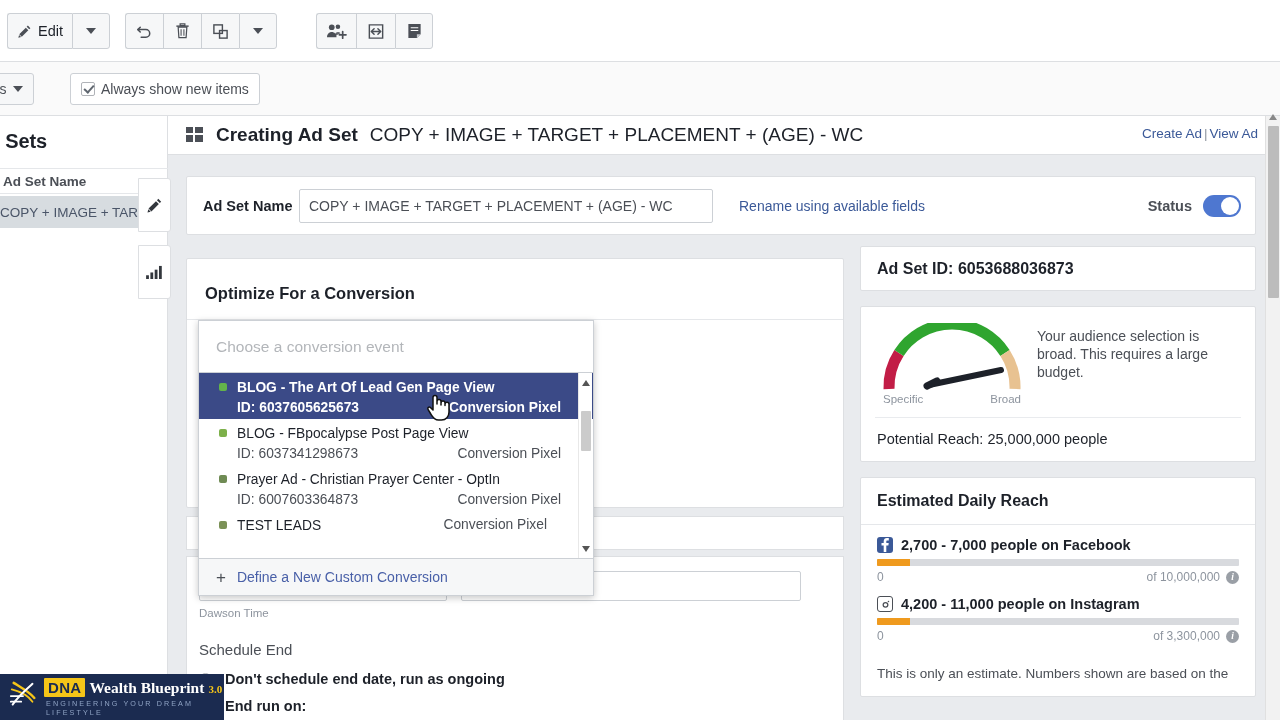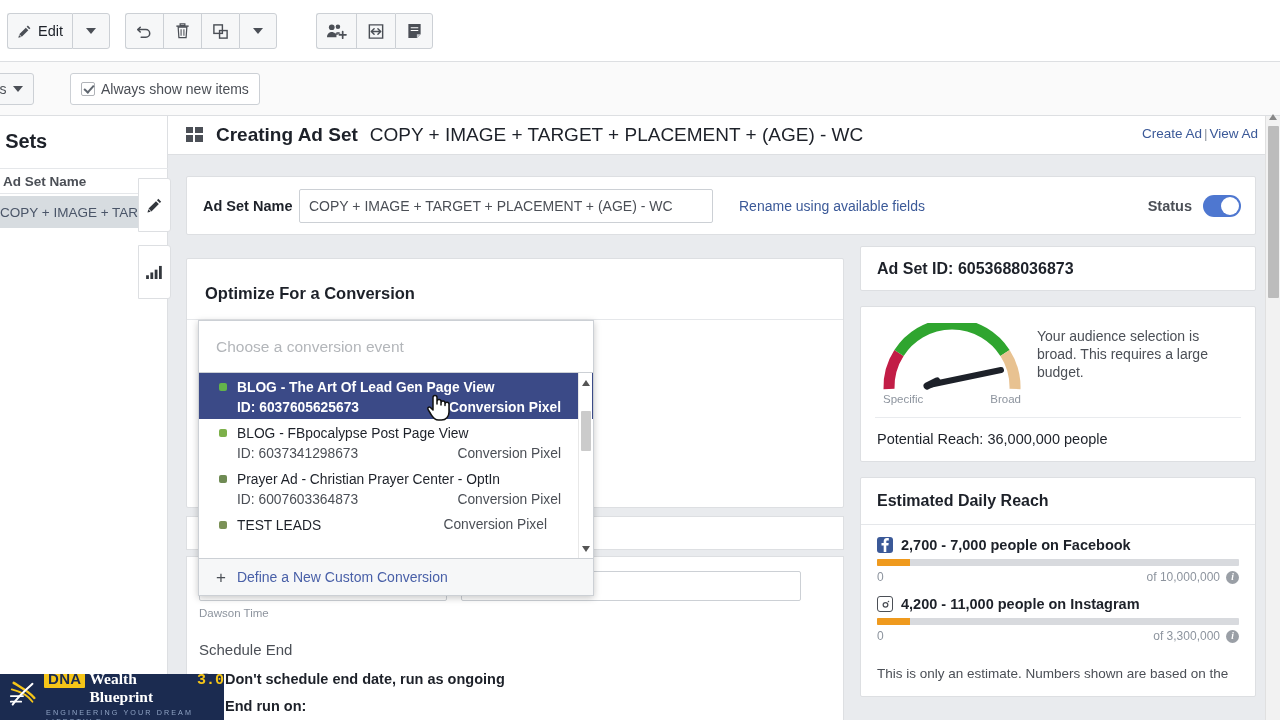--- a/index.html
+++ b/index.html
@@ -355,21 +355,21 @@
     padding-left: 8px; overflow: hidden;
   }
   #wm-logo { width: 32px; height: 34px; flex: 0 0 auto; }
   #wm-texts { margin-left: 4px; }
   #wm-line1 { display: flex; align-items: baseline; gap: 4px; }
   #wm-dna {
     background: #f5c518; color: #1b2b50; font-weight: 700; font-size: 15px;
     padding: 1px 4px; border-radius: 1px; letter-spacing: 0.3px;
   }
   #wm-wb { color: #fff; font-size: 15.5px; font-weight: 700; font-family: "Liberation Serif", serif; }
-  #wm-ver { color: #f5c518; font-size: 15px; font-weight: 700; font-family: Liberation Mono, monospace; }
+  #wm-ver { color: #f5c518; font-size: 11px; font-weight: 700; font-family: Liberation Serif, serif; }
   #wm-tag {
     color: #8fa3c4; font-size: 7.2px; letter-spacing: 2.1px; margin-top: 2px;
     padding-left: 2px;
   }
   .cursor-hand { position: absolute; z-index: 50; pointer-events: none; }
 </style>
 </head>
 <body>
 
 <div id="root">
@@ -596,21 +596,21 @@
               <path d="M52 62 L124 47" stroke="#1d2129" stroke-width="6" stroke-linecap="round"></path>
               <path d="M50 63 L60 58" stroke="#1d2129" stroke-width="7" stroke-linecap="round"></path>
             </svg>
             <div class="glabels">
               <span>Specific</span>
               <span>Broad</span>
             </div>
           </div>
           <div class="aud-text">Your audience selection is broad. This requires a large budget.</div>
         </div>
-        <div class="reach-line">Potential Reach: 36,000,000 people</div>
+        <div class="reach-line">Potential Reach: 25,000,000 people</div>
       </div>
 
       <div class="rcard">
         <div class="rhdr bb">Estimated Daily Reach</div>
         <div class="edr-body">
 
           <div class="edr-item">
             <div class="edr-top">
               <span class="sq-icon" style="background:#3b5998;">
                 <svg width="10" height="14" viewBox="0 0 10 14">

